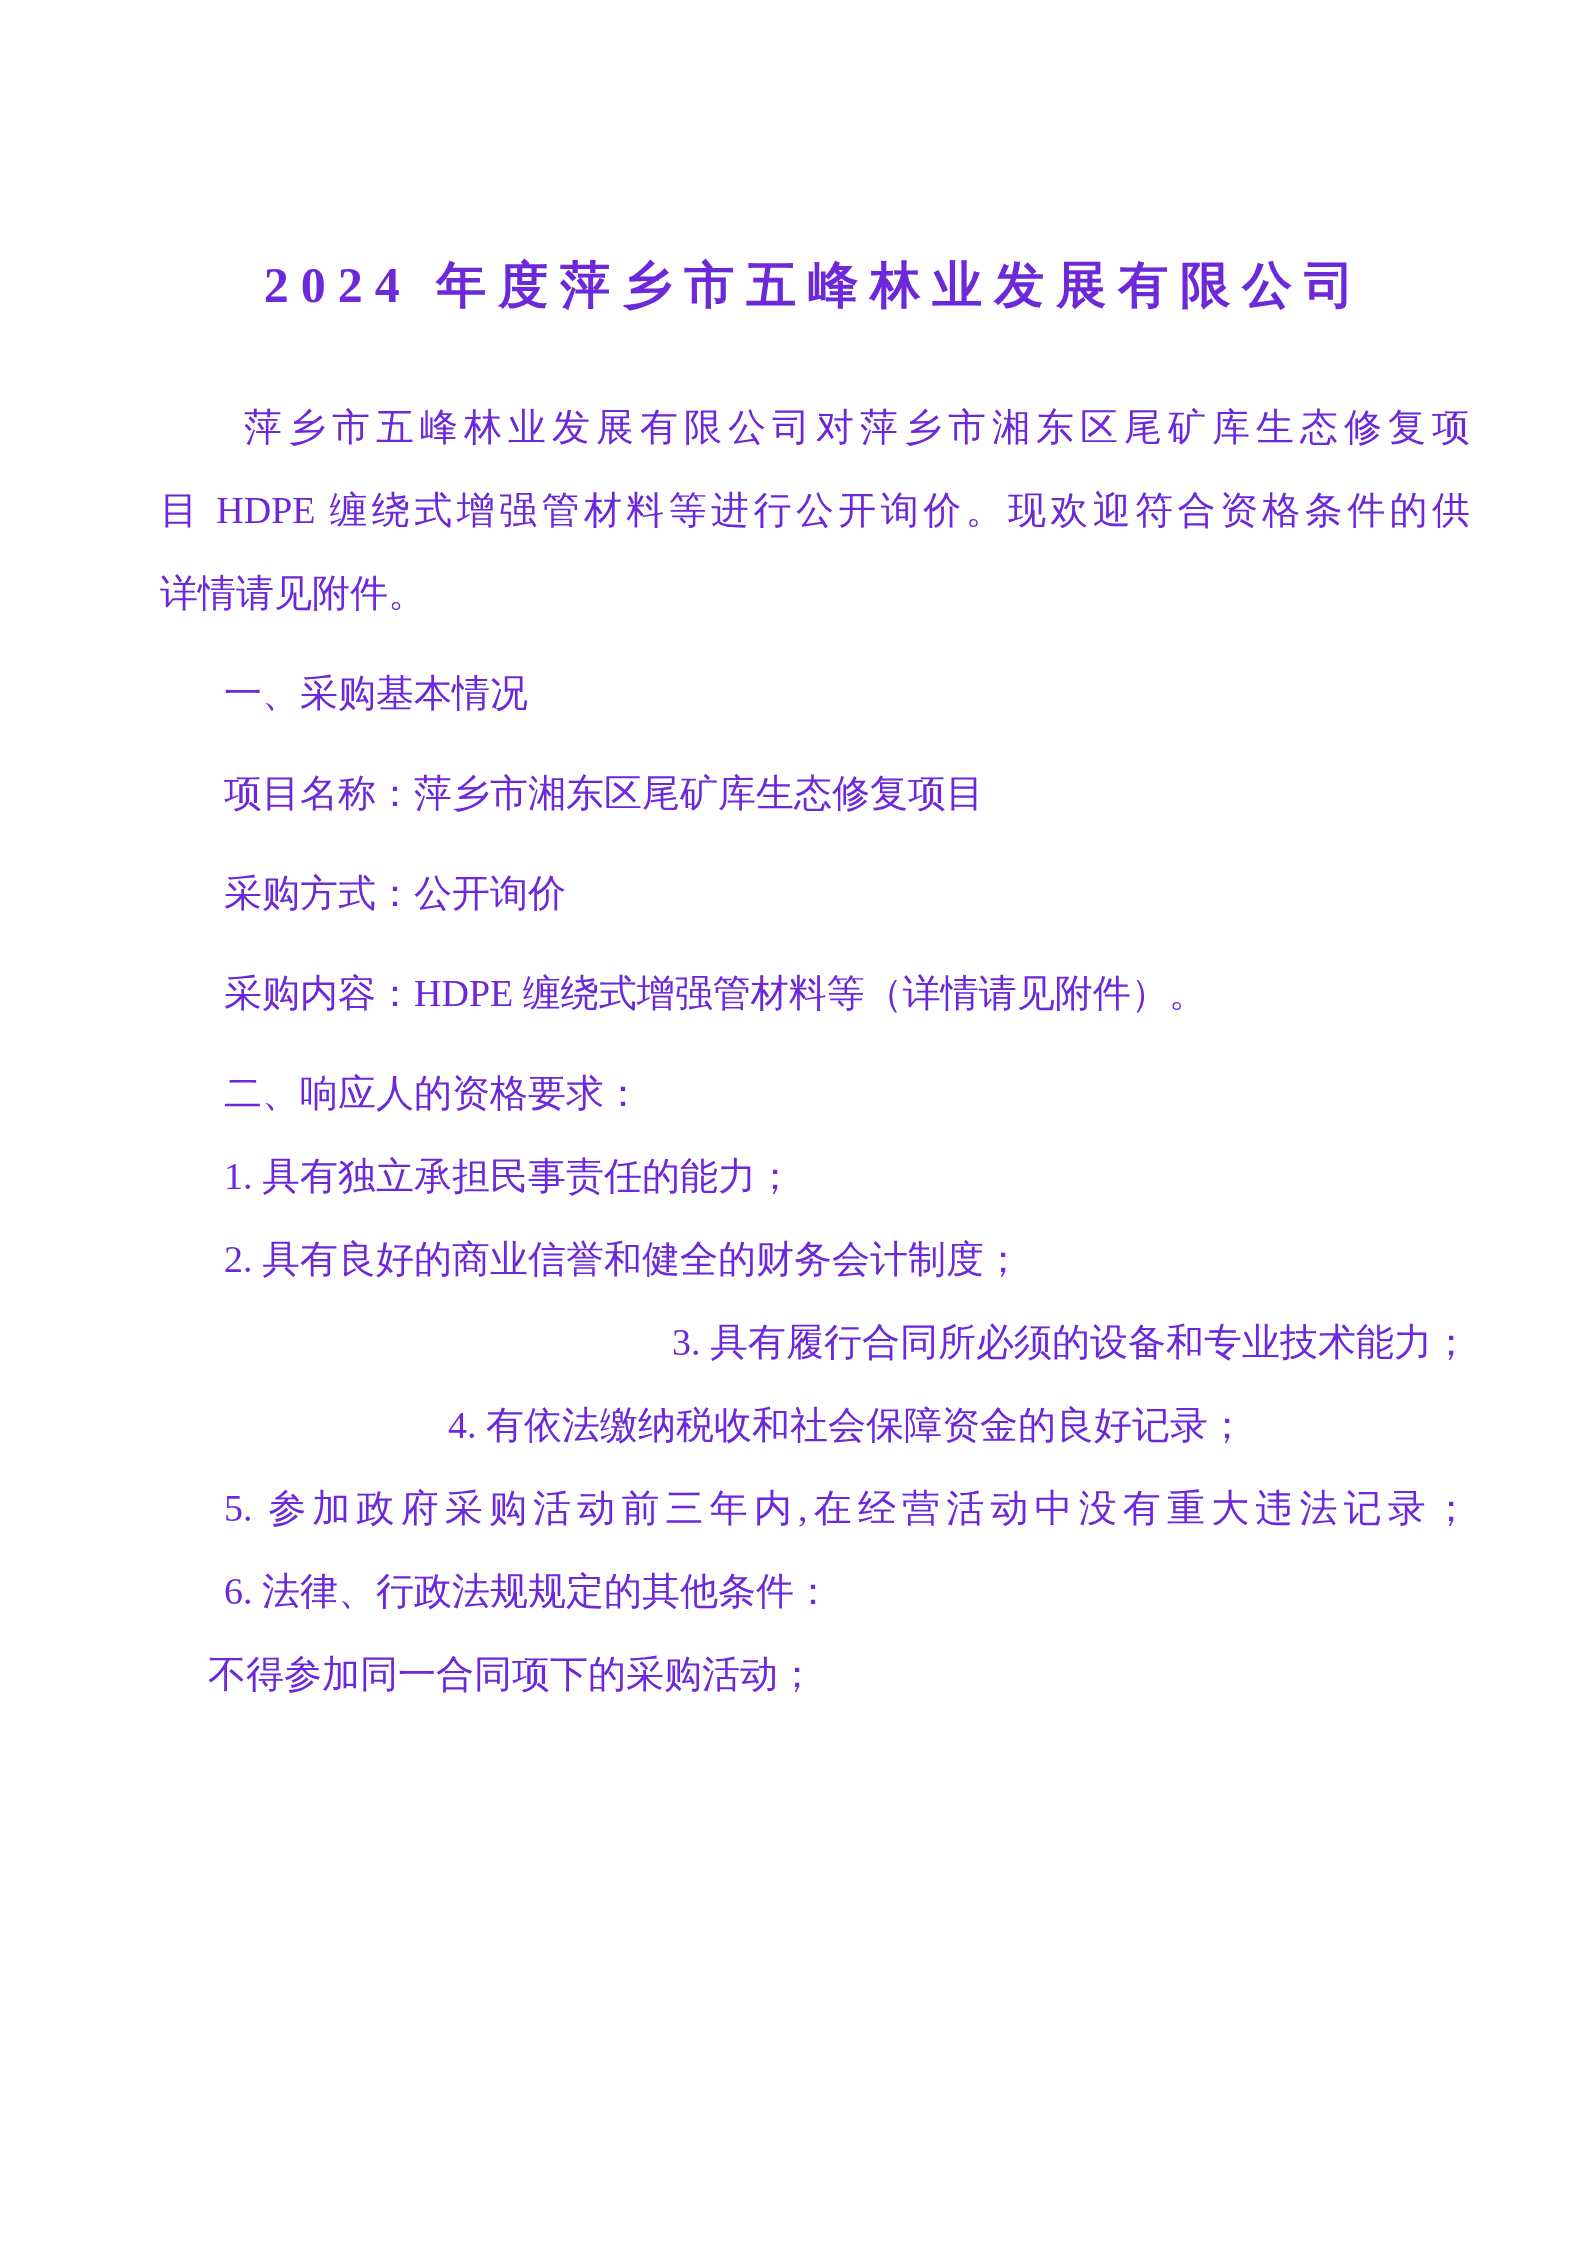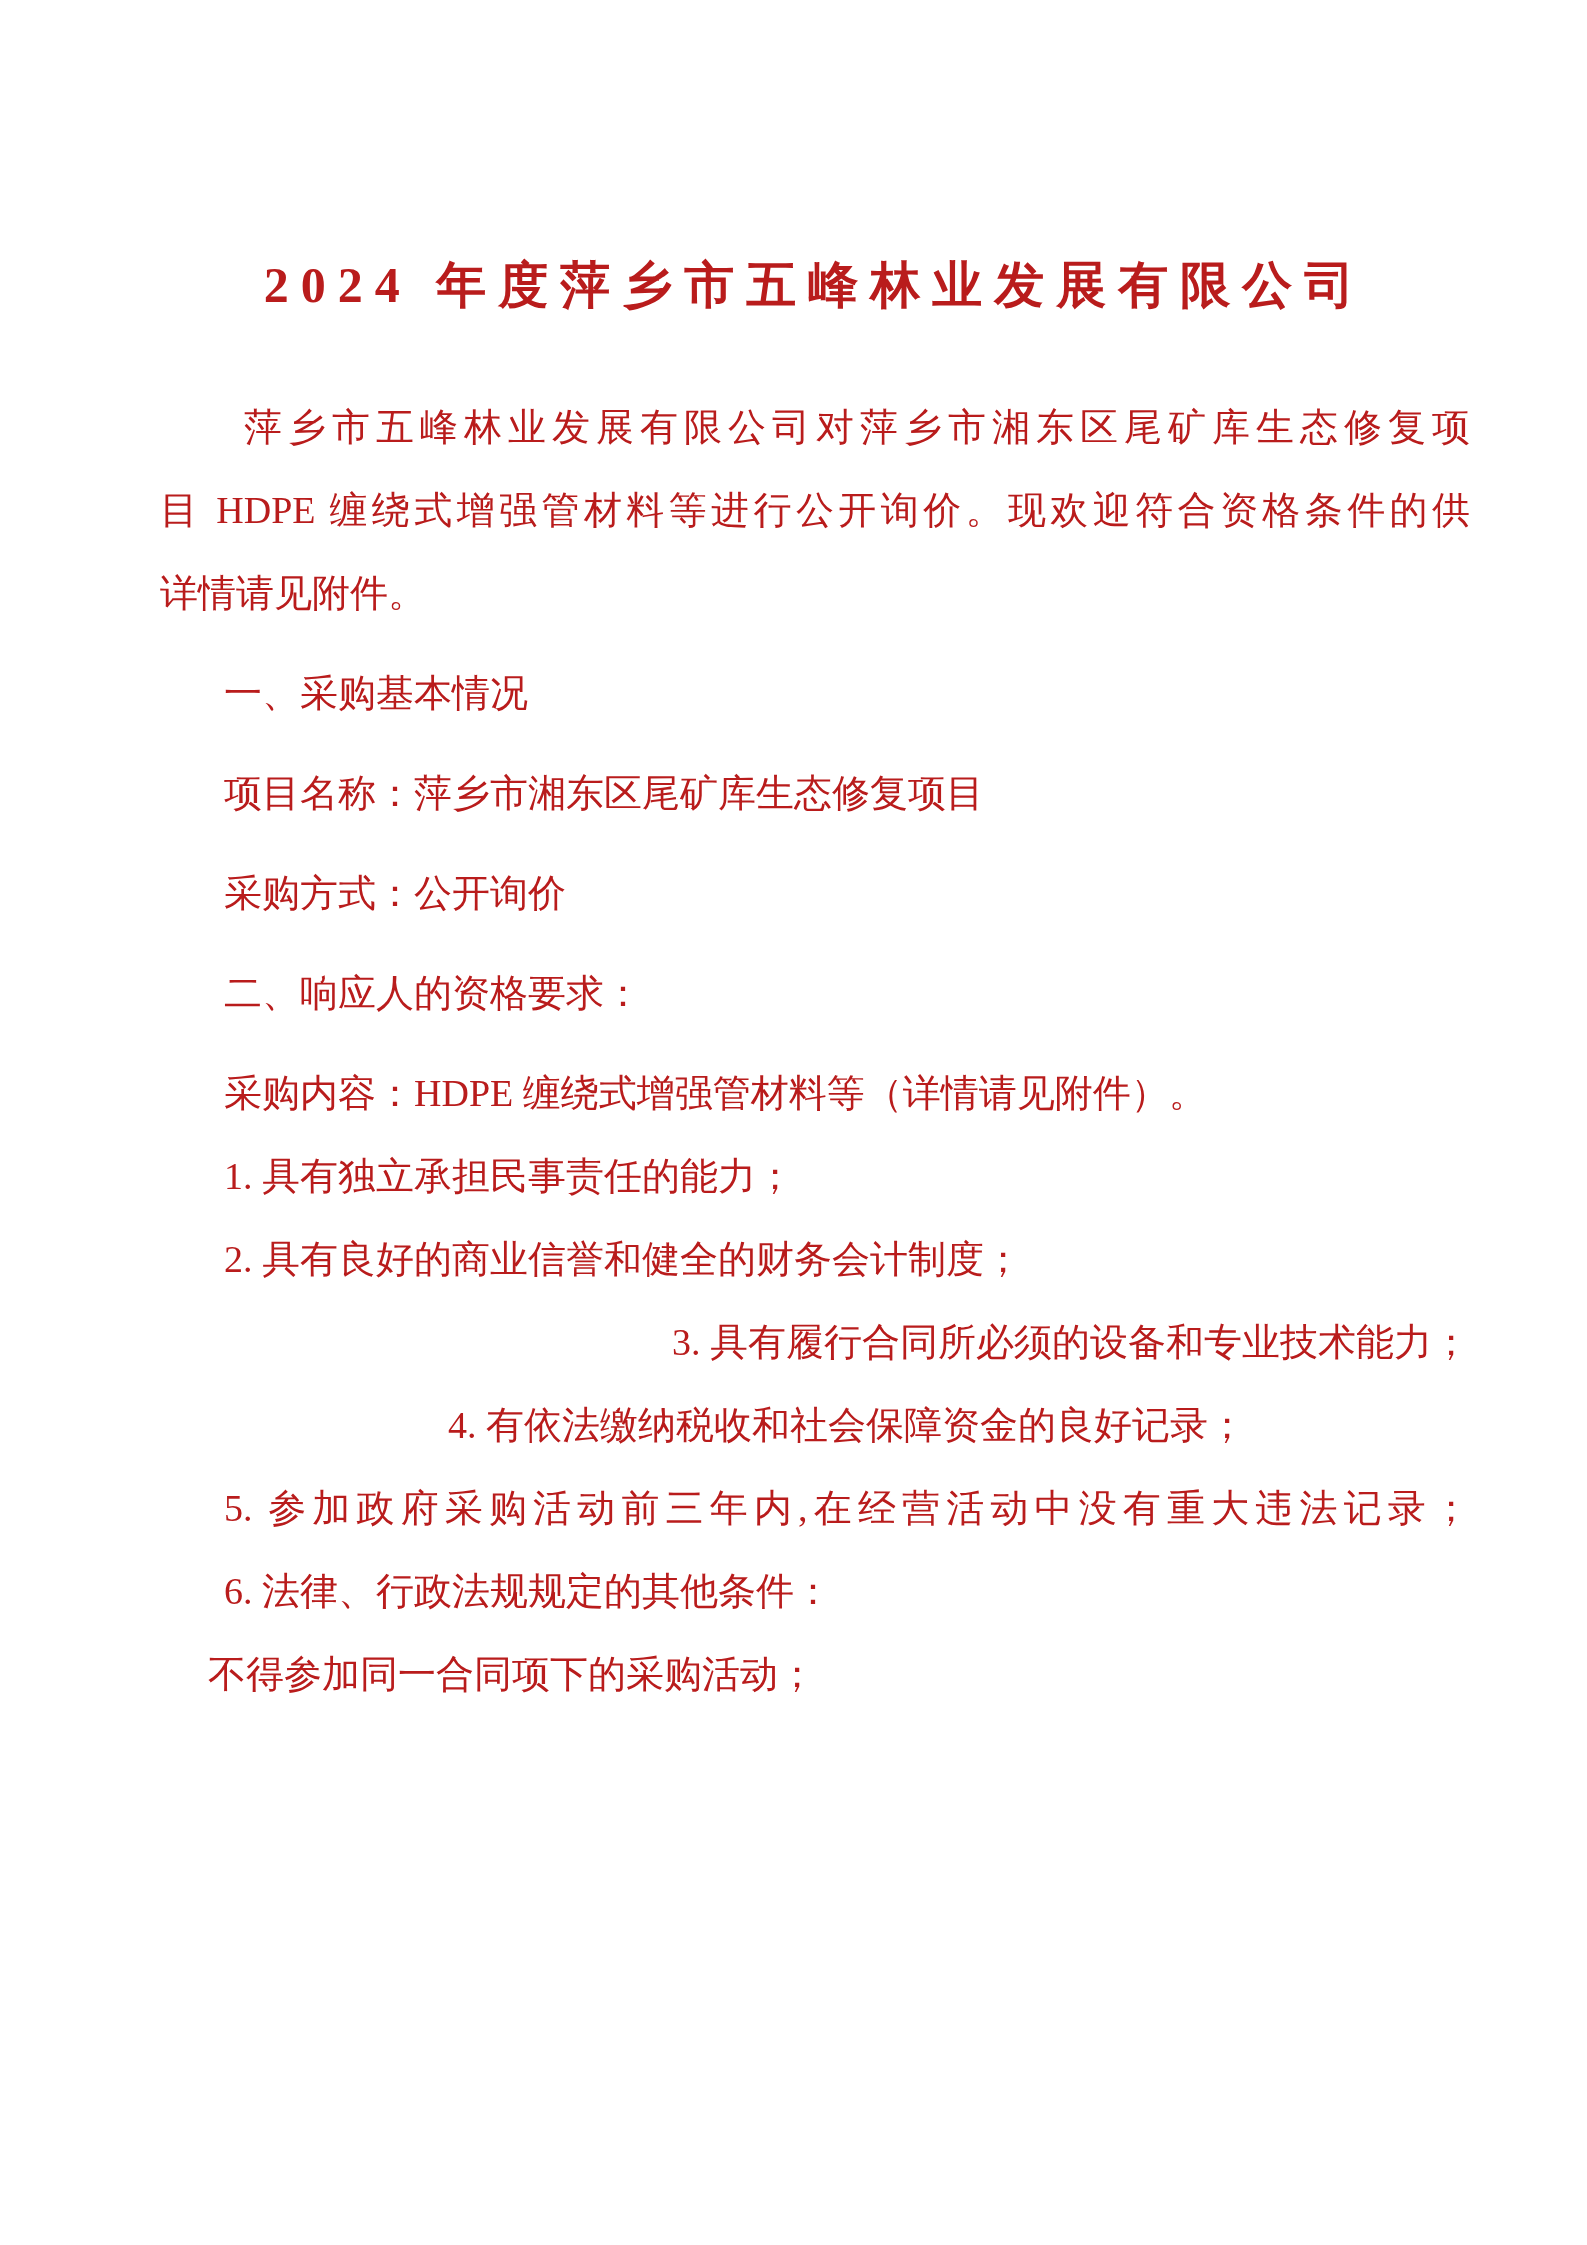--- a/index.html
+++ b/index.html
@@ -5,21 +5,21 @@
   html, body {
     margin: 0;
     padding: 0;
     background: #ffffff;
   }
   .page {
     position: relative;
     width: 1587px;
     height: 2245px;
     background: #ffffff;
-    color: #b91c1c;
+    color: #6d28d9;
     font-family: "Liberation Serif", "DejaVu Serif", serif;
     overflow: hidden;
     box-sizing: border-box;
     padding: 0 117px 0 160px;
   }
   .doc-title {
     text-align: center;
     font-weight: bold;
     font-size: 50px;
     line-height: 90px;
@@ -62,24 +62,24 @@
       <div class="para spaced">
         <div class="line" style="text-indent: 64px;">一、采购基本情况</div>
       </div>
       <div class="para spaced">
         <div class="line" style="text-indent: 64px;">项目名称：萍乡市湘东区尾矿库生态修复项目</div>
       </div>
       <div class="para spaced">
         <div class="line" style="text-indent: 64px;">采购方式：公开询价</div>
       </div>
       <div class="para spaced">
-        <div class="line" style="text-indent: 64px;">二、响应人的资格要求：</div>
+        <div class="line" style="text-indent: 64px;">采购内容：HDPE 缠绕式增强管材料等（详情请见附件）。</div>
       </div>
       <div class="para spaced">
-        <div class="line" style="text-indent: 64px;">采购内容：HDPE 缠绕式增强管材料等（详情请见附件）。</div>
+        <div class="line" style="text-indent: 64px;">二、响应人的资格要求：</div>
       </div>
       <div class="para">
         <div class="line" style="text-indent: 64px;">1. 具有独立承担民事责任的能力；</div>
       </div>
       <div class="para">
         <div class="line" style="text-indent: 64px;">2. 具有良好的商业信誉和健全的财务会计制度；</div>
       </div>
       <div class="para">
         <div class="line" style="text-indent: 64px; text-align: right;">3. 具有履行合同所必须的设备和专业技术能力；</div>
       </div>

